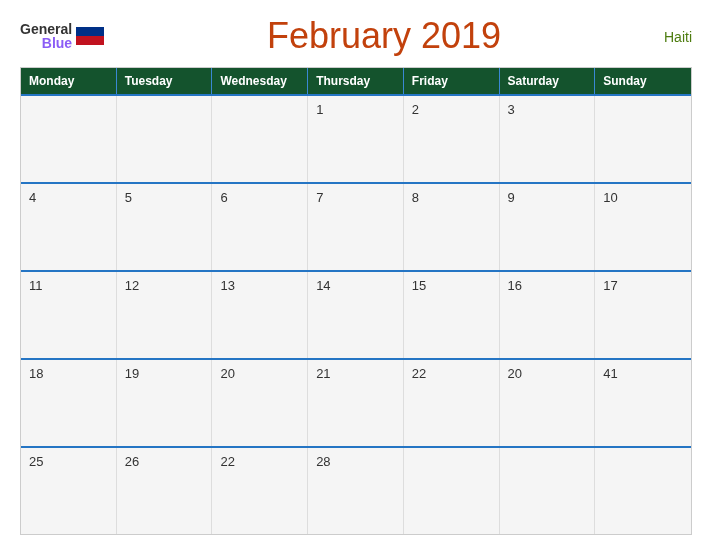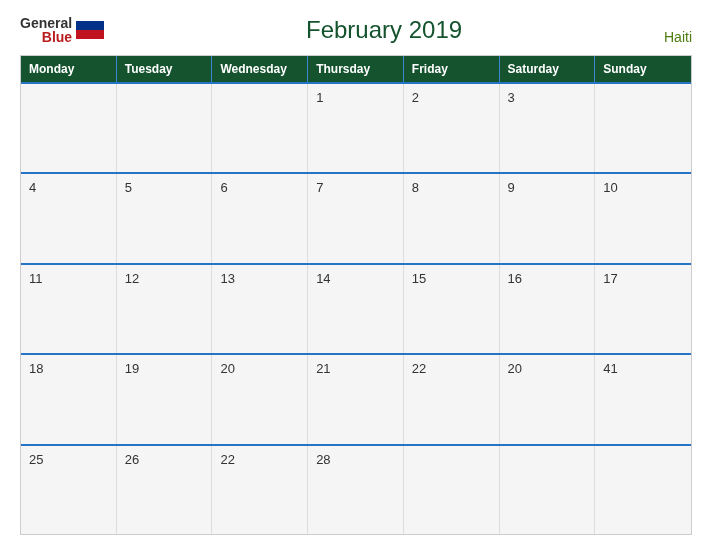--- a/index.html
+++ b/index.html
@@ -32,41 +32,41 @@
     }
     .logo-text-general {
       font-size: 14px;
       font-weight: bold;
       color: #333;
       line-height: 1;
     }
     .logo-text-blue {
       font-size: 14px;
       font-weight: bold;
-      color: #b91c1c;
+      color: #8b5cf6;
       line-height: 1;
     }
     .logo-flag {
       width: 28px;
       height: 18px;
       display: flex;
       flex-direction: column;
     }
     .logo-flag-top {
       flex: 1;
       background: #003087;
     }
     .logo-flag-bottom {
       flex: 1;
       background: #c1121f;
     }
     .title {
-      font-size: 24px;
+      font-size: 36px;
       font-weight: normal;
-      color: #14532d;
+      color: #c2410c;
       text-align: center;
       flex: 1;
     }
     .country {
       font-size: 14px;
       color: #4d7c0f;
       align-self: flex-start;
       margin-top: 14px;
     }
     .calendar {

